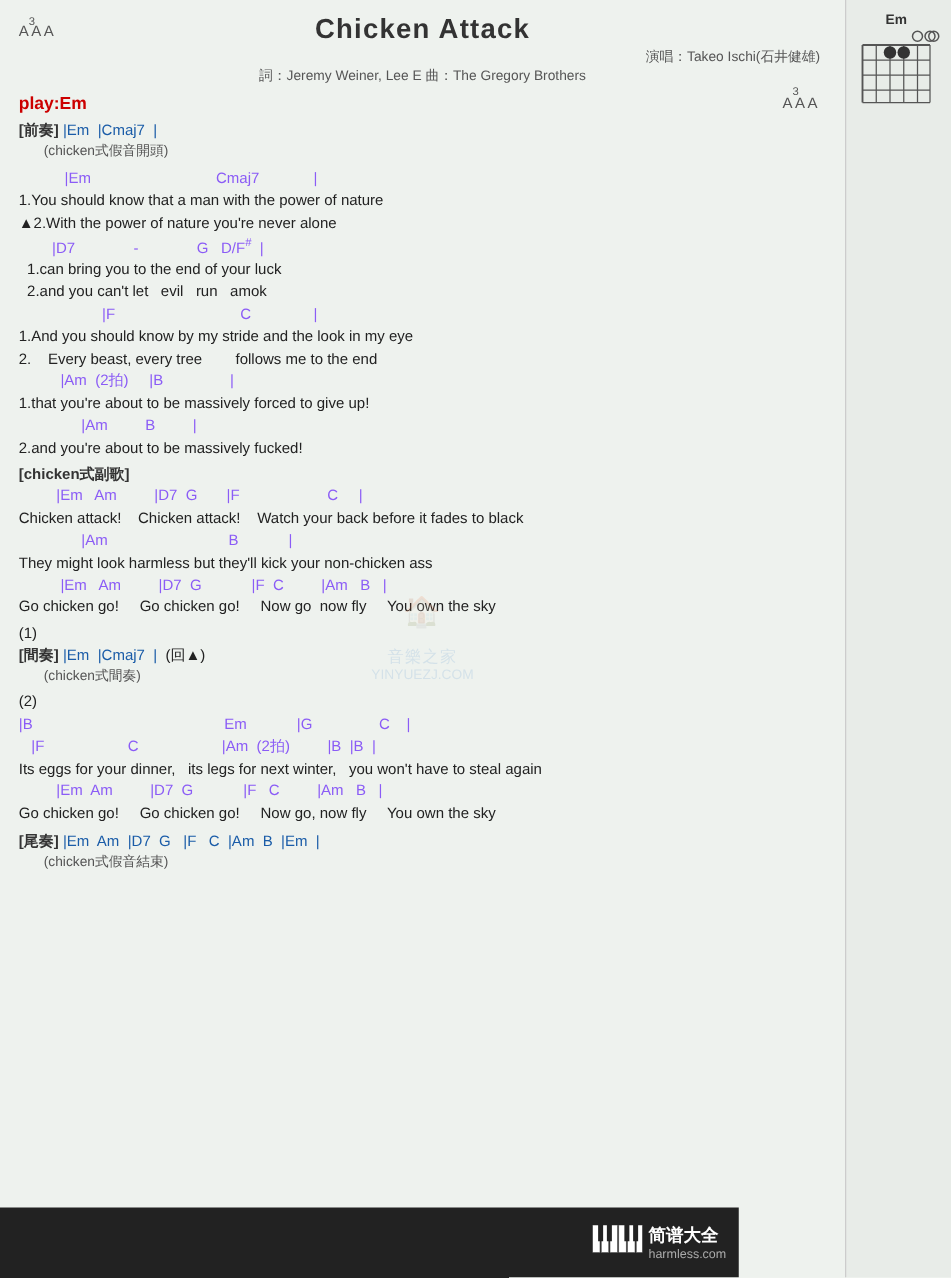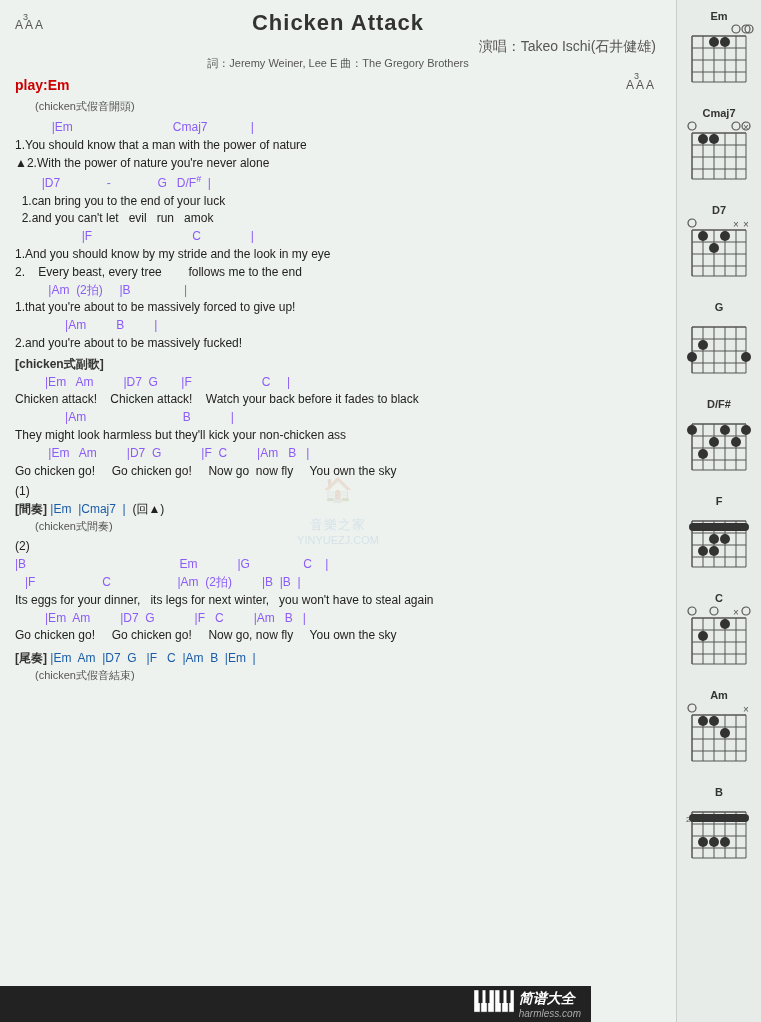--- a/index.html
+++ b/index.html
@@ -21,21 +21,21 @@
       flex: 1;
       padding: 10px 15px;
       background: #eef2ee;
       position: relative;
     }
     .chord-sidebar {
       width: 85px;
       background: #e8ece8;
       padding: 10px 5px;
       display: flex;
-      flex-direction: column;
+      flex-direction: row;
       gap: 8px;
       border-left: 1px solid #ccc;
     }
     .chord-diagram {
       text-align: center;
       margin-bottom: 6px;
     }
     .chord-name {
       font-size: 11px;
       font-weight: bold;
@@ -92,28 +92,27 @@
       pointer-events: none;
       white-space: nowrap;
     }
 
     
     .bottom-bar {
       position: absolute;
       bottom: 0;
       left: 0;
       right: 85px;
-      height: 36px;
+      height: 56px;
       background: #222;
       display: flex;
       align-items: center;
       justify-content: flex-end;
       padding: 0 10px;
       gap: 8px;
-      font-style: italic;
     }
     .site-name {
       color: white;
       font-size: 14px;
       font-weight: bold;
     }
     .site-url {
       color: #aaa;
       font-size: 10px;
     }
@@ -162,33 +161,34 @@
             <span style="font-size:12px; color:#555; letter-spacing:2px;">AAA</span>
           </span>
         </div>
       </div>
       <div class="header-center">
         <div class="song-title">Chicken Attack</div>
       </div>
       <div class="header-right"></div>
     </div>
 
-    <div style="text-align:right; margin-right:5px; font-size:14px; color:#555;">演唱：Takeo Ischi(石井健雄)</div>
+    <div style="text-align:right; margin-right:5px; font-size:11px; color:#555;">演唱：Takeo Ischi(石井健雄)</div>
     <div style="text-align:center; font-size:11px; color:#555;">詞：Jeremy Weiner, Lee E  曲：The Gregory Brothers</div>
 
     <div style="display:flex; align-items:center; margin: 3px 0;">
       <div class="play-key" style="margin-right:20px;">play:Em</div>
       <div style="flex:1;"></div>
       <div style="font-size:10px; color:#555; position:relative; display:inline-block; margin-right:5px;">
         <span style="position:absolute; top:-7px; left:8px; font-size:9px;">3</span>
         <span style="letter-spacing:2px; font-size:12px;">AAA</span>
       </div>
     </div>
 
     <div class="content-block">
+      <div class="line"><span class="section-label">[前奏]</span> <span class="chord-inline">|Em  |Cmaj7  |</span></div>
       <div class="line section-sub">(chicken式假音開頭)</div>
     </div>
 
     <div class="content-block" style="margin-top:5px;">
       <div class="line chord-line">           |Em                              Cmaj7             |</div>
       <div class="line">1.You should know that a man with the power of nature</div>
       <div class="line">▲2.With the power of nature you're never alone</div>
       <div class="line chord-line">        |D7              -              G   D/F<sup style="font-size:9px;">#</sup>  |</div>
       <div class="line">  1.can bring you to the end of your luck</div>
       <div class="line">  2.and you can't let   evil   run   amok</div>

